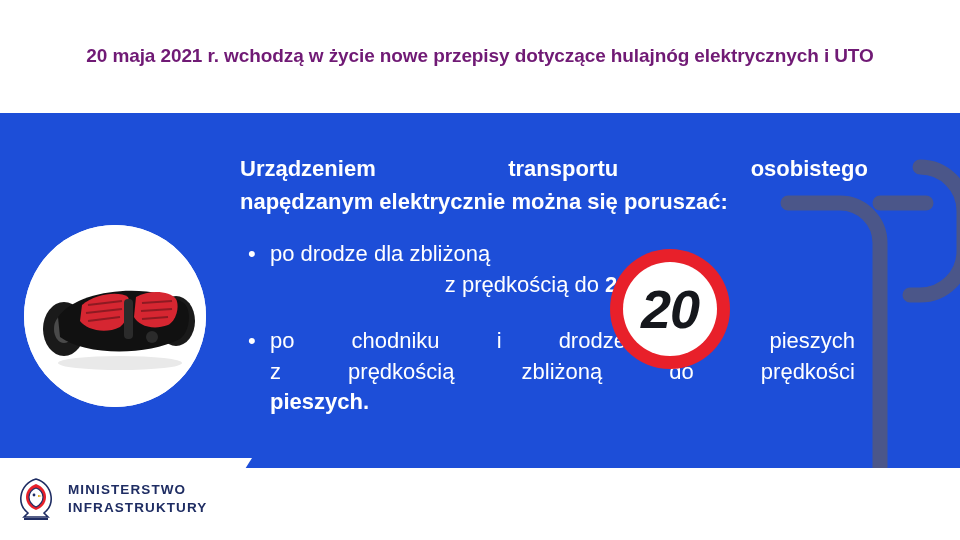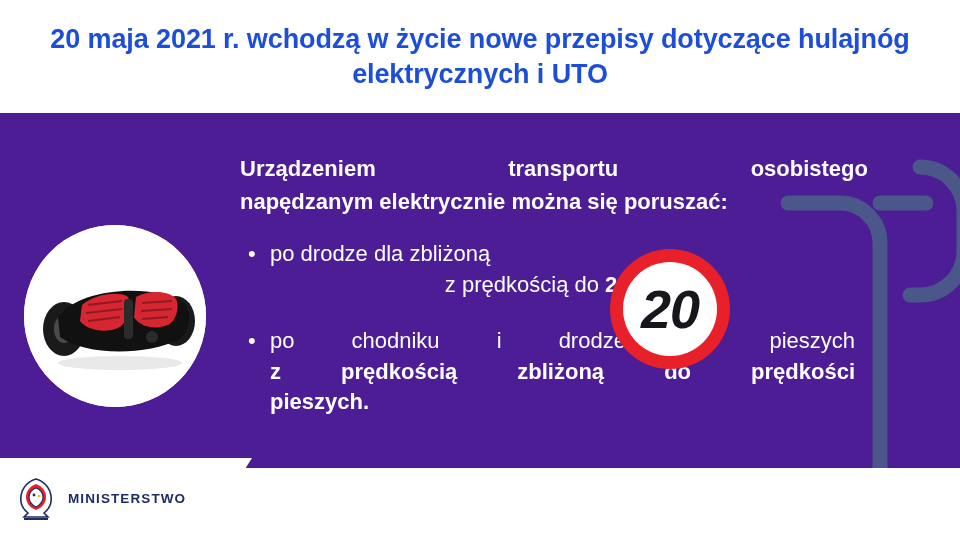--- a/index.html
+++ b/index.html
@@ -29,35 +29,35 @@
     width: 960px;
     height: 113px;
     background: #ffffff;
     display: flex;
     align-items: center;
     justify-content: center;
   }
   .header-title {
     width: 860px;
     text-align: center;
-    color: #1d4ed8;
-    font-size: 27px;
+    color: #701a75;
+    font-size: 19px;
     font-weight: bold;
     line-height: 1.28;
     letter-spacing: -0.1px;
   }
 
   
   .body-panel {
     position: absolute;
     left: 0;
     top: 113px;
     width: 960px;
     height: 355px;
-    background: #4c1d95;
+    background: #1d4ed8;
     overflow: hidden;
   }
 
   
   .watermark {
     position: absolute;
     right: -10px;
     top: -6px;
     width: 300px;
     height: 440px;
@@ -130,21 +130,21 @@
   .b1-line1 { display: block; }
   .b1-line2 { display: block; text-align: center; }
   .b2-line1 {
     display: block;
     text-align: justify;
     text-align-last: justify;
     width: 585px;
   }
   .b2-line2 {
     display: block;
-    font-weight: bold;
+    font-weight: normal;
     text-align: justify;
     text-align-last: justify;
     width: 585px;
   }
   .b2-line3 {
     display: block;
     font-weight: bold;
   }
   .strong { font-weight: bold; }
 
@@ -310,17 +310,18 @@
       <svg class="eagle" viewBox="0 0 44 46" aria-hidden="true">
         <path d="M22 3 C14 5, 8 12, 7 20 C6 27, 9 33, 14 37 L10 41 L34 41 L30 37 C35 33, 38 27, 37 20 C36 12, 30 5, 22 3 Z" fill="#ffffff" stroke="#1f2d63" stroke-width="1.6"></path>
         <path d="M22 8 C16 10, 12 15, 12 21 C12 27, 16 32, 22 34 C28 32, 32 27, 32 21 C32 15, 28 10, 22 8 Z" fill="#e8202a"></path>
         <path d="M22 12 C18 13, 15 17, 15 21 C15 26, 18 29, 22 31 C26 29, 29 26, 29 21 C29 17, 26 13, 22 12 Z" fill="#ffffff" stroke="#1f2d63" stroke-width="1.2"></path>
         <circle cx="20" cy="19" r="1.4" fill="#1f2d63"></circle>
         <path d="M24 19 l4 1 l-4 1 z" fill="#d9a400"></path>
         <rect x="10" y="42" width="24" height="2" fill="#1f2d63"></rect>
       </svg>
       <div class="ministry-text">
         <span class="l1">MINISTERSTWO</span>
+        <span class="l2">INFRASTRUKTURY</span>
       </div>
     </div>
   </div>
 
 </div>
 
 </body></html>

